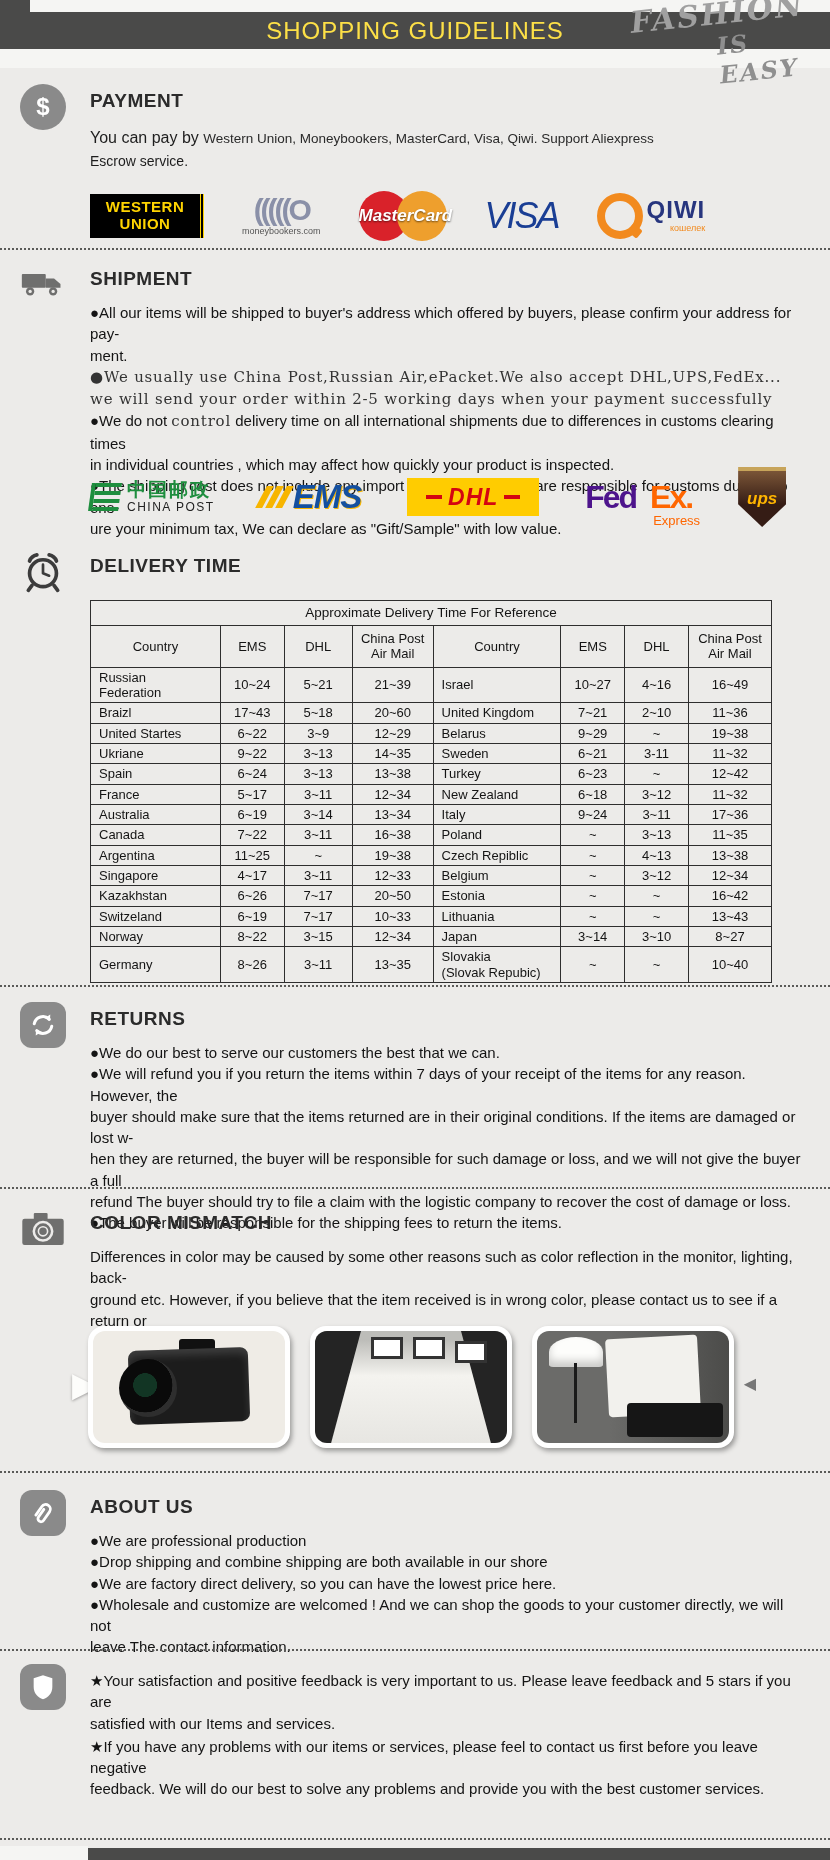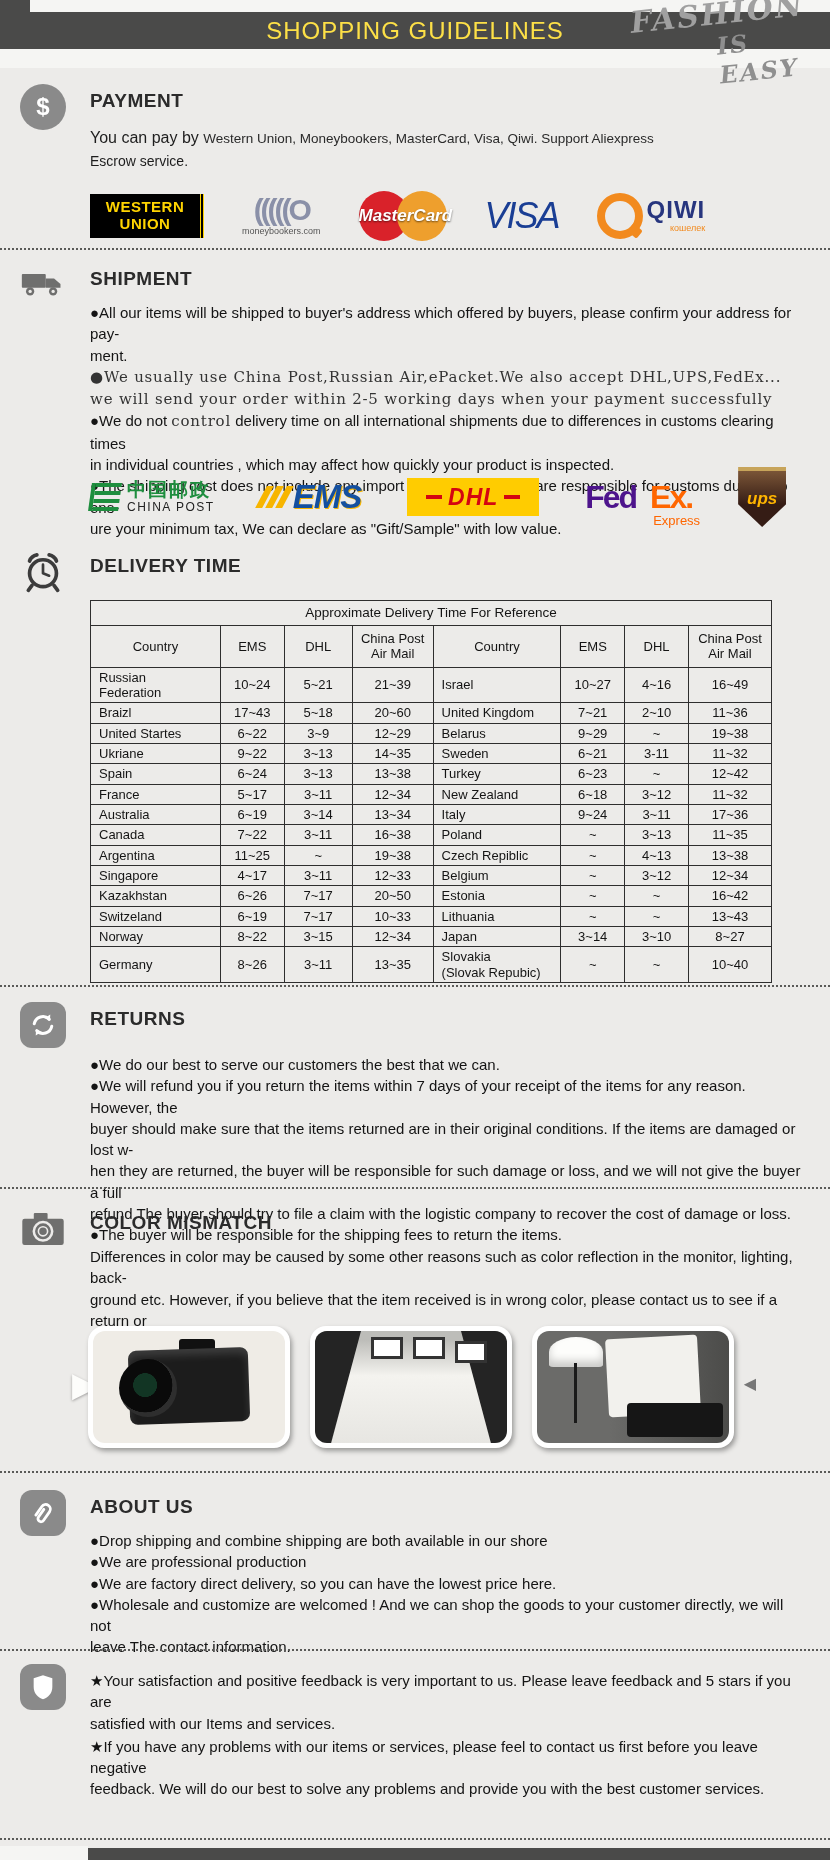--- a/index.html
+++ b/index.html
@@ -435,21 +435,21 @@
     <span class="s-icon icon-rsq">
       <svg viewBox="0 0 24 24" width="30" height="30">
         <path class="wst" d="M5 11 a7 7 0 0 1 12 -3.5"></path>
         <path d="M17.8 3.6 L17.6 8.4 L13.2 6.6 Z" fill="#fff"></path>
         <path class="wst" d="M19 13 a7 7 0 0 1 -12 3.5"></path>
         <path d="M6.2 20.4 L6.4 15.6 L10.8 17.4 Z" fill="#fff"></path>
       </svg>
     </span>
     <div class="content">
       <h2>RETURNS</h2>
-      <div style="margin-top:24px">
+      <div style="margin-top:12px">
           <p class="bullet"><span>●We do our best to serve our customers the best that we can.</span></p>
           <p class="bullet"><span>●We will refund you if you return the items within 7 days of your receipt of the items for any reason. However, the
 buyer should make sure that the items returned are in their original conditions. If the items are damaged or lost w-
 hen they are returned, the buyer will be responsible for such damage or loss, and we will not give the buyer a full
 refund The buyer should try to file a claim with the logistic company to recover the cost of damage or loss.</span></p>
           <p class="bullet"><span>●The buyer will be responsible for the shipping fees to return the items.</span></p>
         </div>
     </div>
   </section>
 
@@ -505,22 +505,22 @@
 
   <section class="sec" style="top:1486px">
     <span class="s-icon icon-rsq">
       <svg viewBox="0 0 24 24" width="28" height="28" style="transform:rotate(35deg)">
         <path class="wst" d="M8 17 V8 a4 4 0 0 1 8 0 v9 a2.6 2.6 0 0 1 -5.2 0 V9"></path>
       </svg>
     </span>
     <div class="content">
       <h2>ABOUT US</h2>
       <div style="margin-top:12px">
+          <p class="bullet"><span>●We are professional production</span></p>
           <p class="bullet"><span>●Drop shipping and combine shipping are both available in our shore</span></p>
-          <p class="bullet"><span>●We are professional production</span></p>
           <p class="bullet"><span>●We are factory direct delivery, so you can have the lowest price here.</span></p>
           <p class="bullet"><span>●Wholesale and customize are welcomed ! And we can shop the goods to your customer directly, we will not
 leave The contact information.</span></p>
         </div>
     </div>
   </section>
 
   <div class="divider" style="top:1649px"></div>
 
   <section class="sec fb" style="top:1660px">

